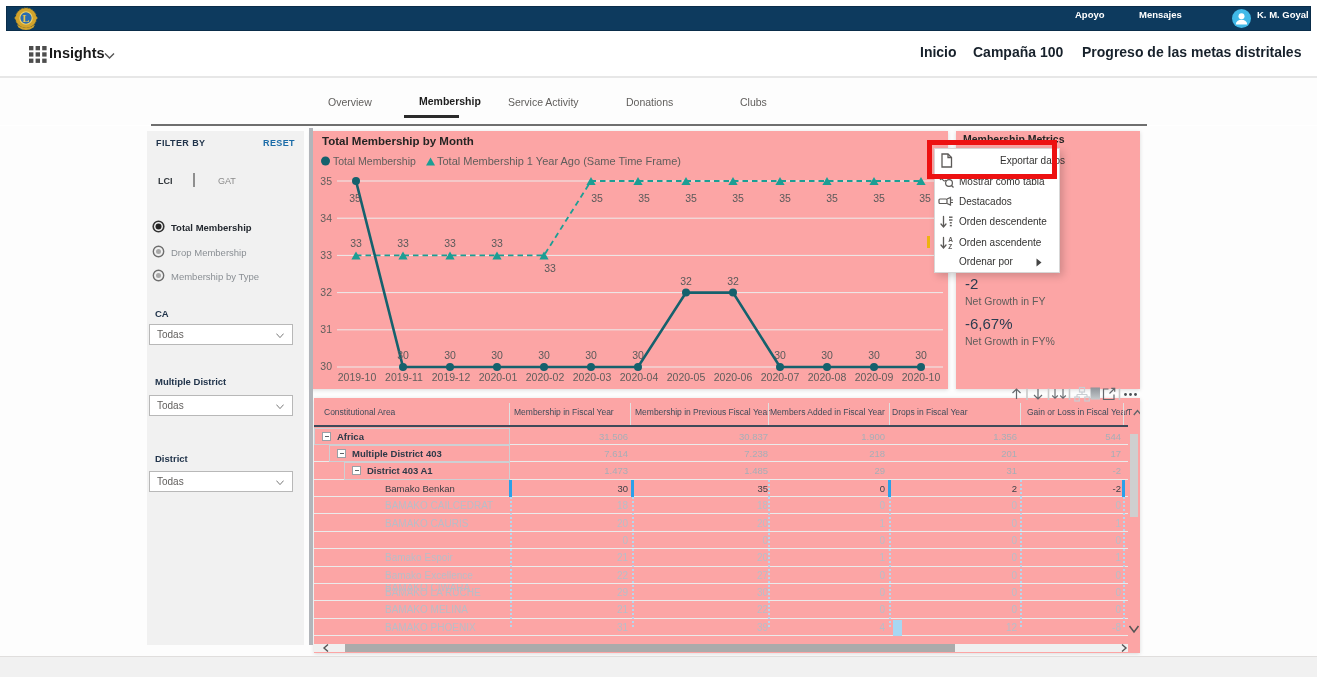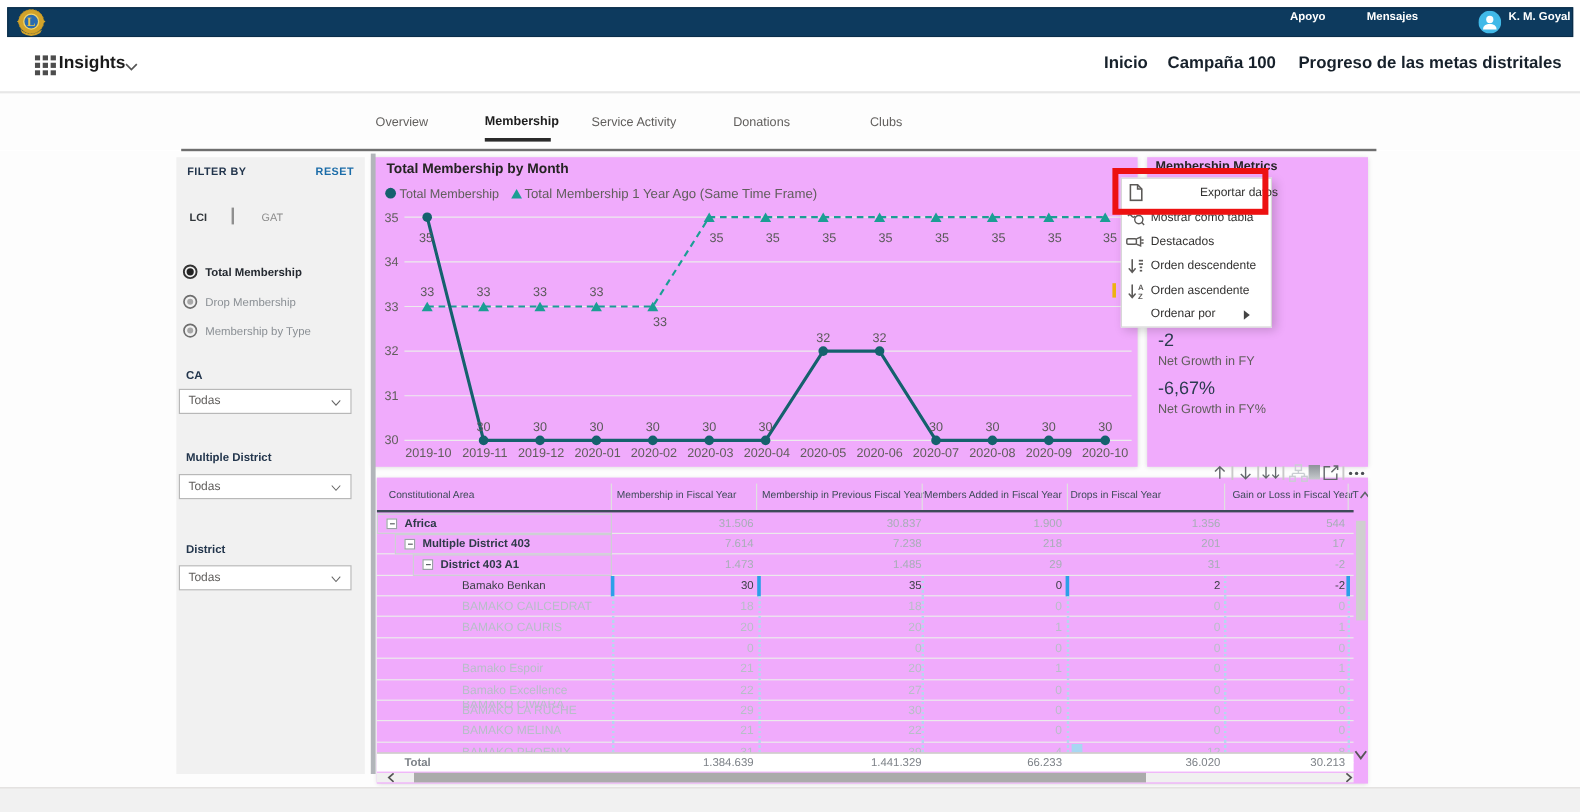--- a/index.html
+++ b/index.html
@@ -10,33 +10,33 @@
 #navybar { left:6px; top:6px; width:1305px; height:25px; background:#0d3a5e; border:1px solid #0a2d4a; }
 .navtxt { position:absolute; color:#fff; font-size:9.5px; font-weight:bold; top:9px; }
 
 #hdr { left:0; top:31px; width:1317px; height:45px; background:#fff; }
 #griddots { position:absolute; left:29px; top:46px; width:18px; height:17px; }
 #insights { position:absolute; left:49px; top:45px; font-size:14.5px; font-weight:bold; color:#1a1a1a; }
 .hnav { position:absolute; top:44px; font-size:14px; font-weight:bold; color:#17212b; white-space:nowrap; }
 #hdrline { left:0; top:76px; width:1317px; height:2px; background:#e7e7e7; }
 
 #tabs { left:0; top:78px; width:1317px; height:47px; background:#fdfdfd; }
-.tab { position:absolute; top:18px; font-size:10.5px; color:#605e5c; }
+.tab { position:absolute; top:18px; font-size:10.5px; color:#605e5c;margin-left:15px; }
 
 #repline { left:151px; top:124px; width:996px; height:2px; background:#6f6f6f; }
 #reportbg { left:0; top:126px; width:1317px; height:530px; background:#fdfdfd; }
 #footer { left:0; top:656px; width:1317px; height:21px; background:#f1f1f1; border-top:1px solid #e0dedd; }
 
 #fpanel { left:147px; top:131px; width:157px; height:514px; background:#f1f1f1; }
 #fscroll { left:308.5px; top:128px; width:4px; height:517px; background:#b2b5ba; z-index:30; }
 .flabel { position:absolute; font-size:9px; font-weight:bold; color:#22354c; }
 .fselect { position:absolute; left:2px; width:144px; height:21px; background:#fff; border:1px solid #b8b8b8; font-size:10px; color:#605e5c; line-height:19px; padding-left:7px; }
 .chev { position:absolute; right:8px; top:7px; width:8px; height:8px; }
 
-.card { position:absolute; background:#f0abfc; box-shadow:0 1px 4px rgba(0,0,0,0.14); }
+.card { position:absolute; background:#fca5a5; box-shadow:0 1px 4px rgba(0,0,0,0.14); }
 #chartcard { left:311px; top:131px; width:637px; height:258px; }
 #metriccard { left:956px; top:131px; width:184px; height:258px; }
 #tablecard { left:314px; top:398px; width:826px; height:255px; }
 .mtxt { font-size:10px; color:#323130; white-space:nowrap; }
 #tablewrap { left:314px; top:398px; width:826px; height:255px; font-size:9.5px; }
 .th { position:absolute; top:9px; color:#3f4b5a; white-space:nowrap; font-size:8.5px; }
 .vsep { position:absolute; top:5px; width:1px; height:22px; background:#e0e0e0; }
 .row { position:absolute; left:0; width:814px; height:17.35px; border-bottom:1px solid #ebebeb; line-height:17.35px; }
 .n { position:absolute; text-align:right; top:0; }
 .c2 { left:197px; width:117px; } .c3 { left:318px; width:136px; } .c4 { left:454px; width:117px; }
@@ -400,28 +400,20 @@
         <div style="position:absolute; left:579px; top:1px; width:9px; height:16px; background:#a8d7f2;"></div>
       </div>
 
       <div class="dotcol" style="left:196px; top:99.1px; height:130px;"></div>
       <div class="dotcol" style="left:318px; top:99.1px; height:130px;"></div>
       <div class="dotcol" style="left:454px; top:99.1px; height:130px;"></div>
       <div class="dotcol" style="left:575px; top:99.1px; height:130px;"></div>
       <div class="dotcol" style="left:706px; top:99.1px; height:130px;"></div>
       <div class="dotcol" style="left:809px; top:99.1px; height:130px;"></div>
 
-      <div style="position:absolute; left:0; top:229px; width:814px; height:16px; background:#fff; border-top:1px solid #bdbab8; line-height:15px; color:#7d8288;">
-        <div style="position:absolute; left:23px; font-weight:bold;">Total</div>
-        <div class="n c2">1.384.639</div>
-          <div class="n c3">1.441.329</div>
-          <div class="n c4">66.233</div>
-          <div class="n c5">36.020</div>
-          <div class="n c6">30.213</div>
-      </div>
 
       <div style="position:absolute; left:0; top:245.5px; width:814px; height:8px; background:#f0f0f0;"></div>
       <div style="position:absolute; left:31px; top:245.5px; width:610px; height:8px; background:#ababab;"></div>
       <svg style="position:absolute; left:8px; top:246px;" width="8" height="8" viewBox="0 0 8 8">
           <path d="M6 0.5 L2 4 L6 7.5" stroke="#555" stroke-width="1.4" fill="none"></path>
         </svg>
       <svg style="position:absolute; left:806px; top:246px;" width="8" height="8" viewBox="0 0 8 8">
           <path d="M2 0.5 L6 4 L2 7.5" stroke="#555" stroke-width="1.4" fill="none"></path>
         </svg>
 

